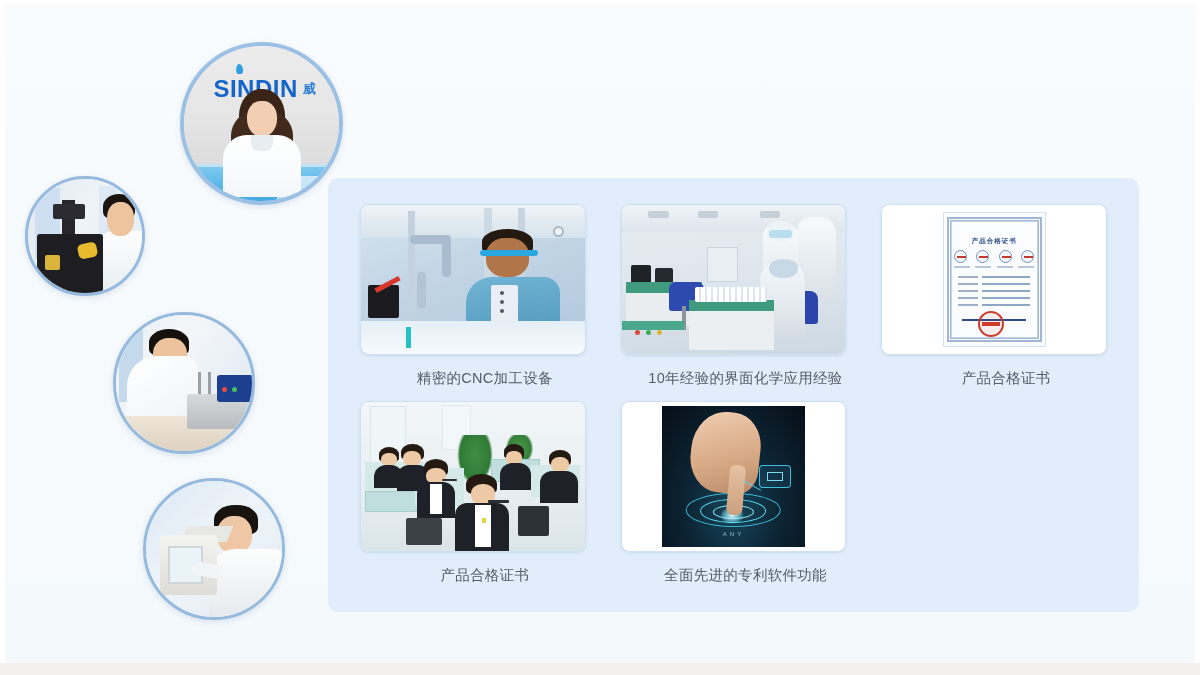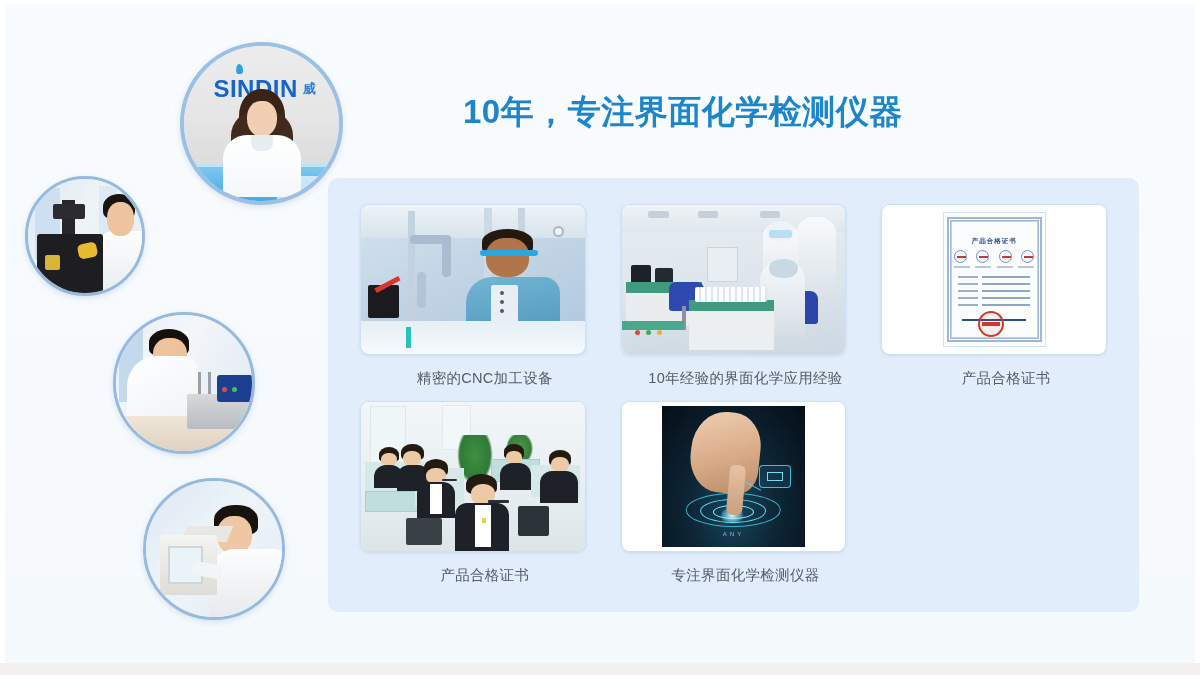--- a/index.html
+++ b/index.html
@@ -339,21 +339,20 @@
       <div class="s3-hair"></div>
         <div class="s3-face"></div>
         <div class="s3-coat"></div>
       <div class="s3-lid"></div>
         <div class="s3-box"></div>
         <div class="s3-glass"></div>
       <div class="s3-arm"></div>
     </div>
   </div>
 
-  <div class="title">10年，专注界面化学检测仪器</div>
 
   <div class="panel">
     <div class="grid">
 
       <div class="cell">
         <div class="thumb">
           <div class="scene">
             <div class="t1-bg"></div>
               <div class="t1-ceil"></div>
             <div class="t1-postA"></div>
@@ -527,21 +526,21 @@
               <div class="t6-hand"></div>
               <div class="t6-fing"></div>
               <div class="t6-line"></div>
               <div class="t6-box">
                   <i></i>
                 </div>
               <div class="t6-word">ANY</div>
             </div>
           </div>
         </div>
-        <div class="caption">专注界面化学检测仪器</div>
+        <div class="caption">全面先进的专利软件功能</div>
       </div>
 
     </div>
   </div>
 
   <div class="edge-left"></div>
   <div class="edge-right"></div>
   <div class="edge-top"></div>
   <div class="edge-bottom"></div>
 </div>

